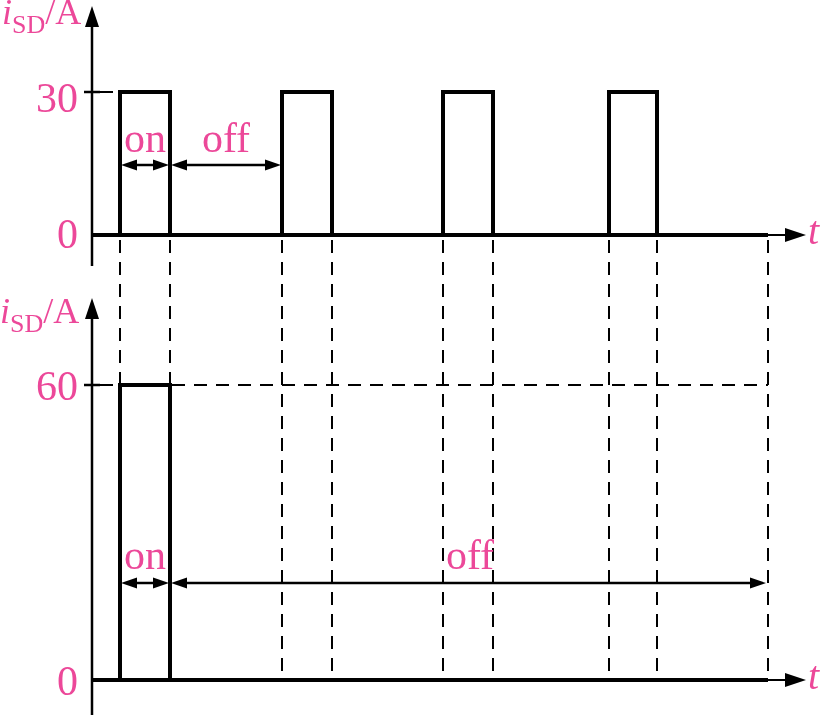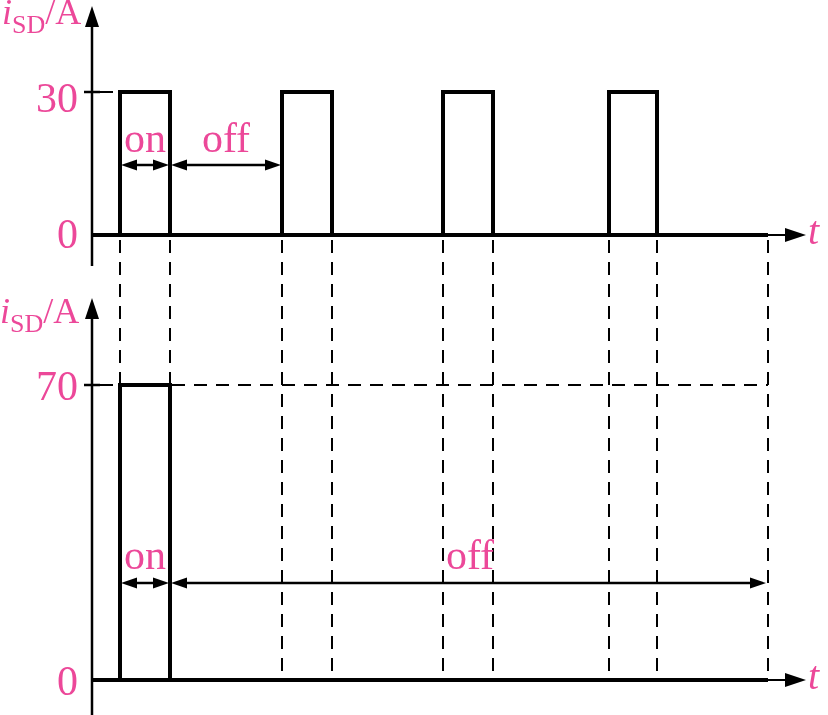--- a/index.html
+++ b/index.html
@@ -81,21 +81,21 @@
       <polygon points="171,583 187,577.5 187,588.5" fill="#000000"></polygon>
       <polygon points="766,583 750,577.5 750,588.5" fill="#000000"></polygon>
     </svg>
 
   <div id="ylabel-top" class="label ylabel"><span class="sym">i</span><sub>SD</sub><span>/A</span></div>
 
   <div id="ylabel-bottom" class="label ylabel"><span class="sym">i</span><sub>SD</sub><span>/A</span></div>
 
   <div id="tick-30" class="label num">30</div>
   <div id="tick-0-top" class="label num">0</div>
-  <div id="tick-70" class="label num">70</div>
+  <div id="tick-70" class="label num">60</div>
   <div id="tick-0-bottom" class="label num">0</div>
 
   <div id="on-top" class="label onoff">on</div>
   <div id="off-top" class="label onoff">off</div>
   <div id="on-bottom" class="label onoff">on</div>
   <div id="off-bottom" class="label onoff">off</div>
 
   <div id="t-top" class="label tsym">t</div>
   <div id="t-bottom" class="label tsym">t</div>
 

